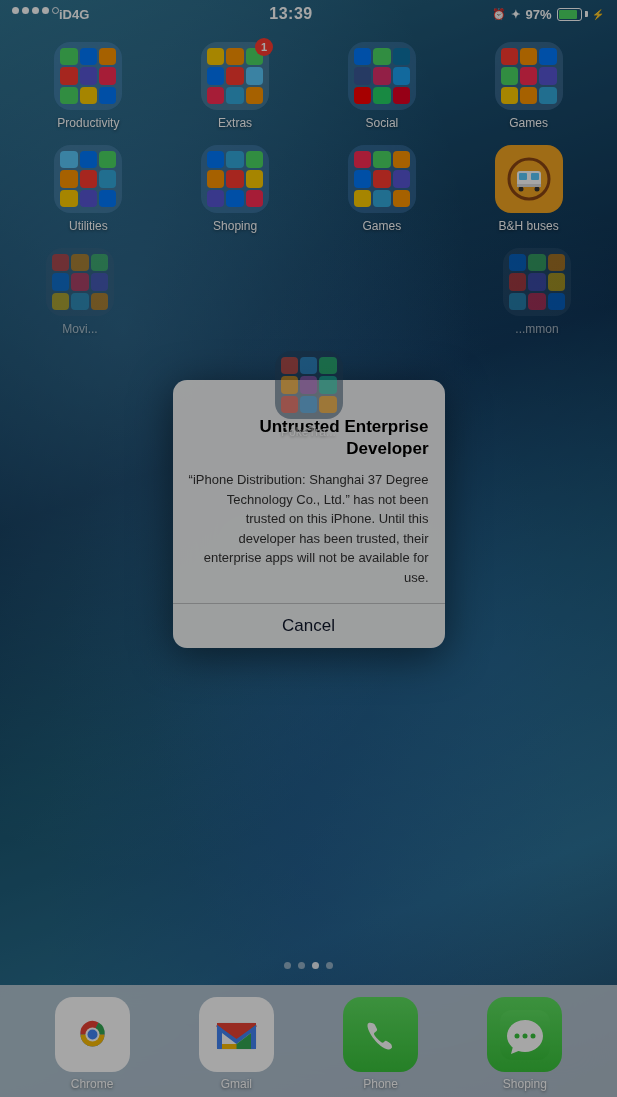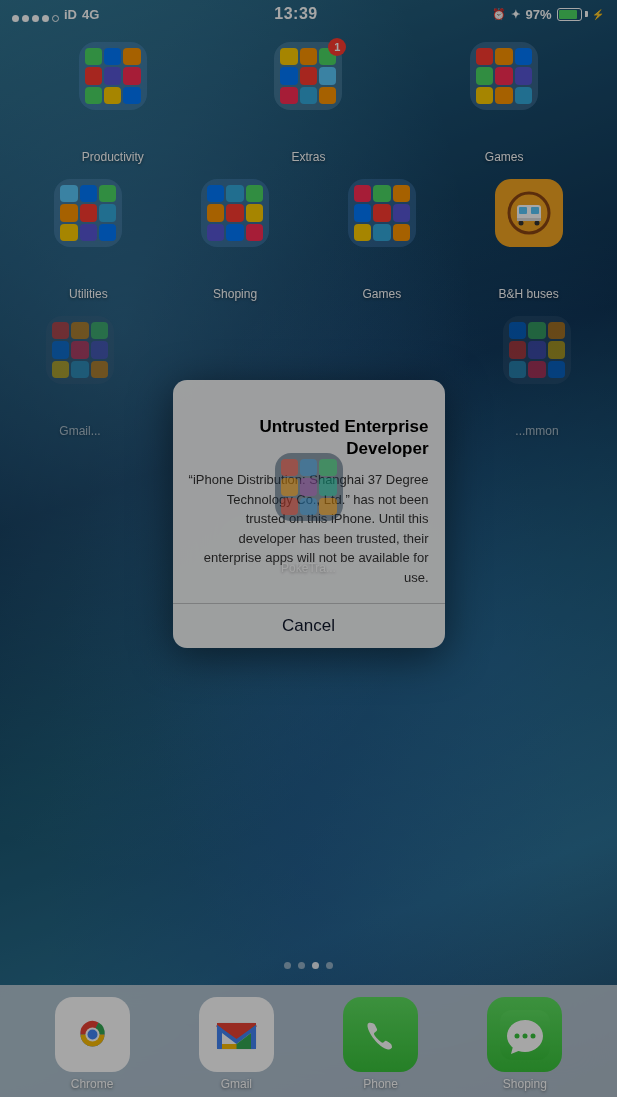--- a/index.html
+++ b/index.html
@@ -41,22 +41,21 @@
       justify-content: space-between;
       padding: 0 12px;
       z-index: 100;
       color: #fff;
       font-size: 13px;
       font-weight: 600;
     }
 
     .status-left {
       display: flex;
-      align-items: flex-end;
-      gap: 5px;
+      align-items: flex-start;
     }
 
     .signal-dots {
       display: flex; gap: 3px; align-items: center;
     }
     .signal-dot {
       width: 7px; height: 7px;
       border-radius: 50%;
       background: #fff;
     }
@@ -139,21 +138,20 @@
       background: rgba(255,255,255,0.6);
       width: 100%; height: 100%;
     }
 
     .app-label {
       color: #fff;
       font-size: 12px;
       text-align: center;
       text-shadow: 0 1px 3px rgba(0,0,0,0.5);
       font-weight: 400;
-      margin-top: 34px;
     }
 
     
     .badge {
       position: absolute;
       top: -4px; right: -4px;
       background: #ff3b30;
       color: #fff;
       font-size: 11px;
       font-weight: bold;
@@ -395,20 +393,34 @@
           <div class="app-mini" style="background:#5ac8fa;"></div>
           <div class="app-mini" style="background:#ff2d55;"></div>
           <div class="app-mini" style="background:#34aadc;"></div>
           <div class="app-mini" style="background:#ff9500;"></div>
         </div>
         <div class="badge">1</div>
       </div>
       <span class="app-label">Extras</span>
     </div>
     <div class="app-item">
+      <div class="app-folder folder-social">
+        <div class="app-mini" style="background:#007aff;"></div>
+        <div class="app-mini" style="background:#4cd964;"></div>
+        <div class="app-mini" style="background:#0e76a8;"></div>
+        <div class="app-mini" style="background:#3b5998;"></div>
+        <div class="app-mini" style="background:#e1306c;"></div>
+        <div class="app-mini" style="background:#1da1f2;"></div>
+        <div class="app-mini" style="background:#ff0000;"></div>
+        <div class="app-mini" style="background:#25d366;"></div>
+        <div class="app-mini" style="background:#e60023;"></div>
+      </div>
+      <span class="app-label">Social</span>
+    </div>
+    <div class="app-item">
       <div class="app-folder folder-games">
         <div class="app-mini" style="background:#ff3b30;"></div>
         <div class="app-mini" style="background:#ff9500;"></div>
         <div class="app-mini" style="background:#007aff;"></div>
         <div class="app-mini" style="background:#4cd964;"></div>
         <div class="app-mini" style="background:#ff2d55;"></div>
         <div class="app-mini" style="background:#5856d6;"></div>
         <div class="app-mini" style="background:#ffcc00;"></div>
         <div class="app-mini" style="background:#ff9500;"></div>
         <div class="app-mini" style="background:#34aadc;"></div>
@@ -483,21 +495,21 @@
         <div class="app-mini" style="background:#ff3b30;"></div>
         <div class="app-mini" style="background:#ff9500;"></div>
         <div class="app-mini" style="background:#4cd964;"></div>
         <div class="app-mini" style="background:#007aff;"></div>
         <div class="app-mini" style="background:#ff2d55;"></div>
         <div class="app-mini" style="background:#5856d6;"></div>
         <div class="app-mini" style="background:#ffcc00;"></div>
         <div class="app-mini" style="background:#34aadc;"></div>
         <div class="app-mini" style="background:#ff9500;"></div>
       </div>
-      <span class="app-label">Gmail...</span>
+      <span class="app-label">Movi...</span>
     </div>
     <div style="flex:1;"></div>
     <div class="app-item" style="width:130px; margin-right:0; opacity:0.6;">
       <div class="app-folder folder-common">
         <div class="app-mini" style="background:#007aff;"></div>
         <div class="app-mini" style="background:#4cd964;"></div>
         <div class="app-mini" style="background:#ff9500;"></div>
         <div class="app-mini" style="background:#ff3b30;"></div>
         <div class="app-mini" style="background:#5856d6;"></div>
         <div class="app-mini" style="background:#ffcc00;"></div>

